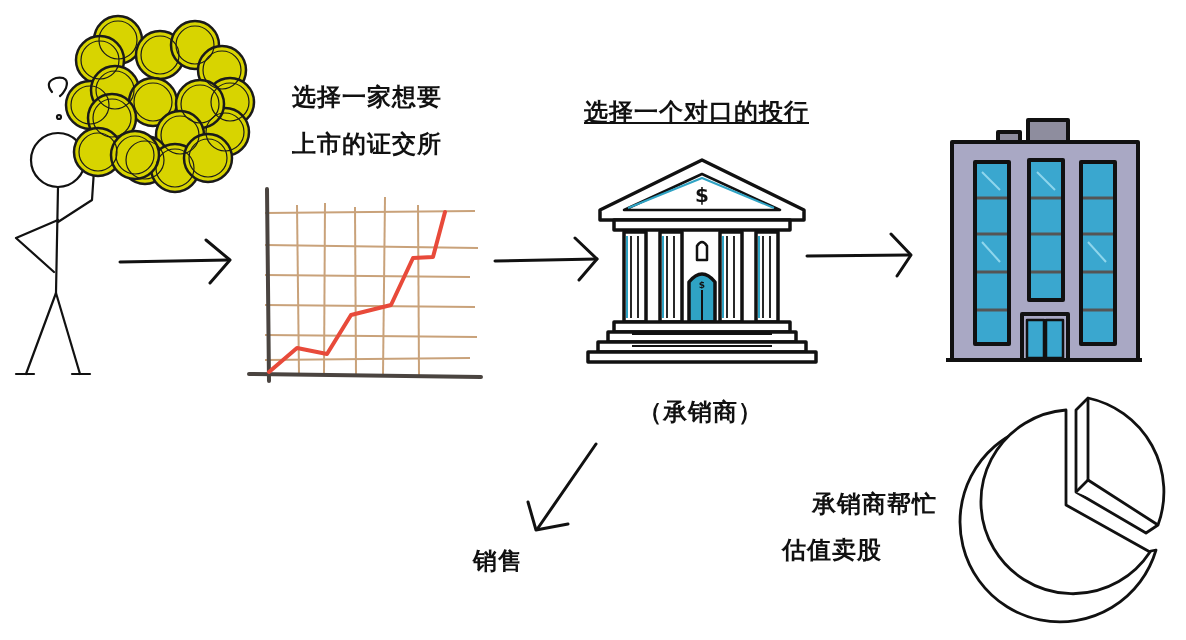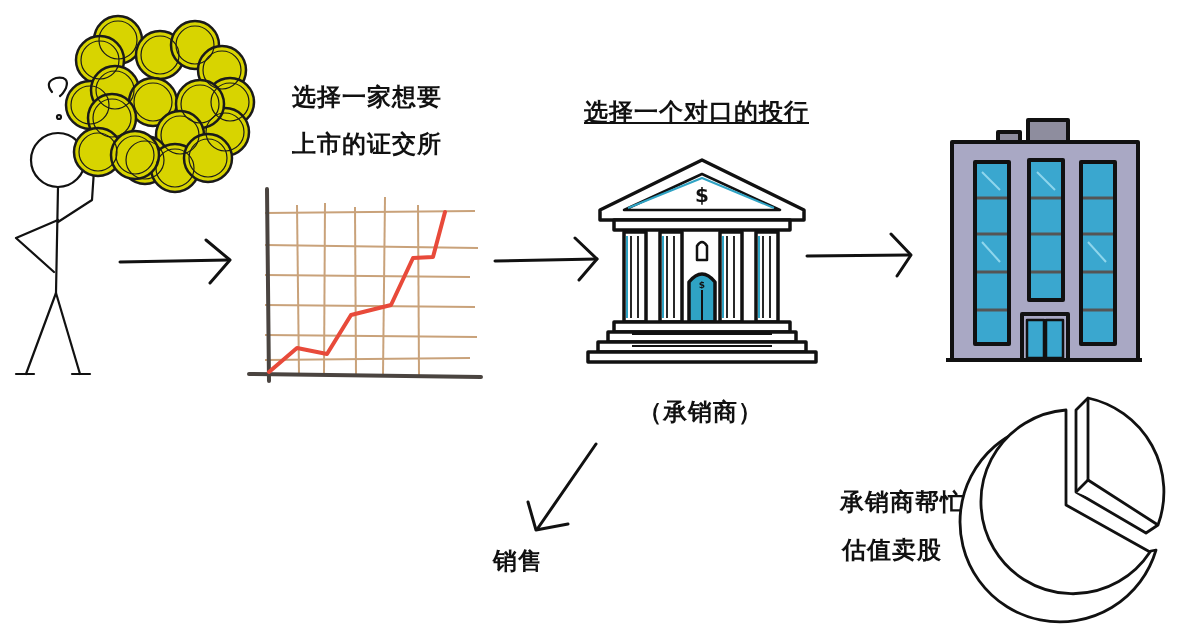--- a/index.html
+++ b/index.html
@@ -208,24 +208,24 @@
       <line x1="146" y1="130" x2="164" y2="150"></line>
   </g>
 </svg>
 
 <svg width="90" height="100" viewBox="0 0 90 100" style="left:524px;top:440px;">
   <g fill="none" stroke="#111" stroke-width="3" stroke-linecap="round" stroke-linejoin="round">
     <path d="M72 4 L14 88"></path>
     <path d="M4 62 L12 90 L44 84"></path>
   </g>
 </svg>
-<div class="label" style="left:493px;top:541px;">销售</div>
-
-<div class="label" style="left:840px;top:484px;font-family:Liberation Mono, monospace;">承销商帮忙</div>
-<div class="label" style="left:842px;top:530px;">估值卖股</div>
+<div class="label" style="left:473px;top:541px;">销售</div>
+
+<div class="label" style="left:812px;top:484px;">承销商帮忙</div>
+<div class="label" style="left:782px;top:530px;">估值卖股</div>
 
 <svg width="200" height="220" viewBox="0 0 200 220" style="left:968px;top:400px;">
   <g fill="#fff" stroke="#111" stroke-width="2.8" stroke-linejoin="round">
     <path d="M95 22 A100 100 0 1 0 188 150 L178 152 A90 90 0 0 1 95 14"></path>
     <path d="M98 10 L98 105 L182 152 A92 92 0 1 1 98 10 Z"></path>
     <path d="M120 -2 L108 10 L108 92 L178 133 L190 125 A96 96 0 0 0 120 -2 Z"></path>
     <path d="M108 92 L120 80 L190 125"></path>
     <path d="M120 -2 L120 80"></path>
   </g>
 </svg>

